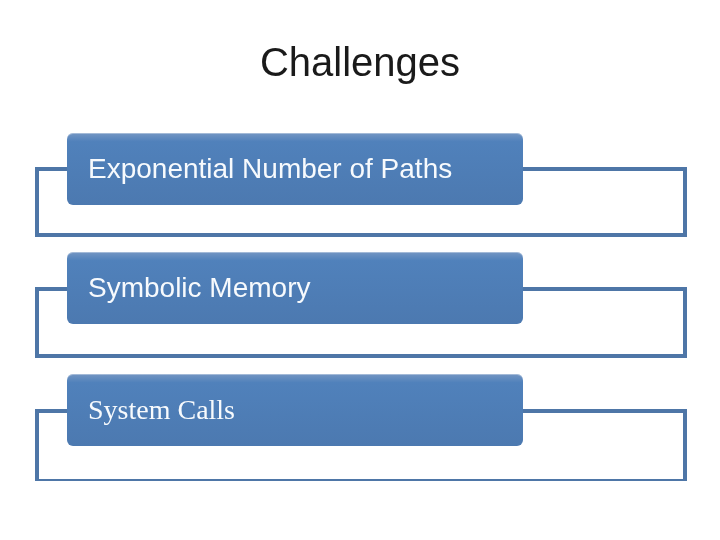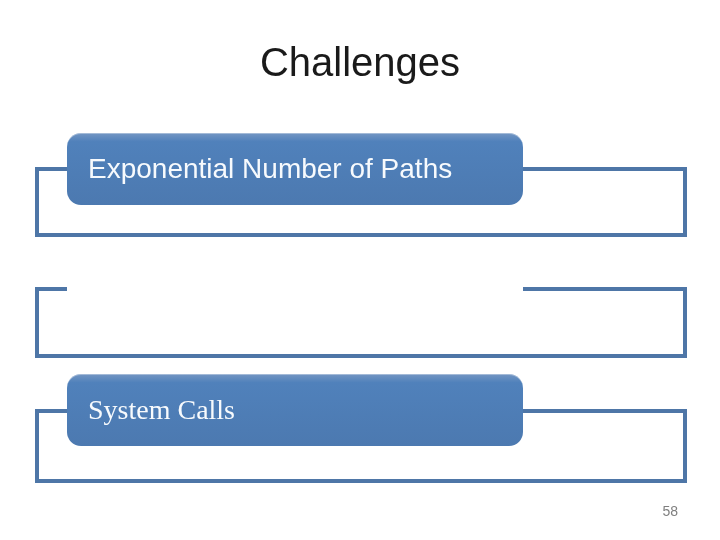--- a/index.html
+++ b/index.html
@@ -3,42 +3,42 @@
 <meta charset="utf-8">
 <style>
   html, body {
     margin: 0;
     padding: 0;
     background: #ffffff;
   }
   #slide {
     position: relative;
     width: 720px;
-    height: 540px;
+    height: 481px;
     background: #ffffff;
     overflow: hidden;
     font-family: "Liberation Sans", sans-serif;
   }
   .slide-title {
     position: absolute;
     left: 0;
     top: 38px;
     width: 720px;
     text-align: center;
     font-size: 40px;
     line-height: 48px;
     color: #1a1a1a;
     letter-spacing: 0px;
   }
   .item-box {
     position: absolute;
     left: 67px;
     width: 456px;
     height: 72px;
-    border-radius: 14px;
+    border-radius: 6px;
     background: linear-gradient(180deg, #7496c3 0%, #5081bb 12%, #4c79b0 100%);
     box-shadow: inset 0 1px 0 rgba(255,255,255,0.35);
     box-sizing: border-box;
   }
   .item-label {
     position: absolute;
     left: 21px;
     top: 0;
     right: 8px;
     height: 72px;
@@ -98,20 +98,23 @@
   <div class="bracket-u u-0"></div>
   <div class="stub stub-left stub-y0"></div>
   <div class="stub stub-right stub-y0"></div>
   <div class="item-box box-0">
     <div class="item-label">Exponential Number of Paths</div>
   </div>
 
   <div class="bracket-u u-1"></div>
   <div class="stub stub-left stub-y1"></div>
   <div class="stub stub-right stub-y1"></div>
+  <div class="item-box box-1">
+    <div class="item-label">Symbolic Memory</div>
+  </div>
 
   <div class="bracket-u u-2"></div>
   <div class="stub stub-left stub-y2"></div>
   <div class="stub stub-right stub-y2"></div>
   <div class="item-box box-2">
     <div class="item-label">System Calls</div>
   </div>
 
   <div class="page-number">58</div>
 

